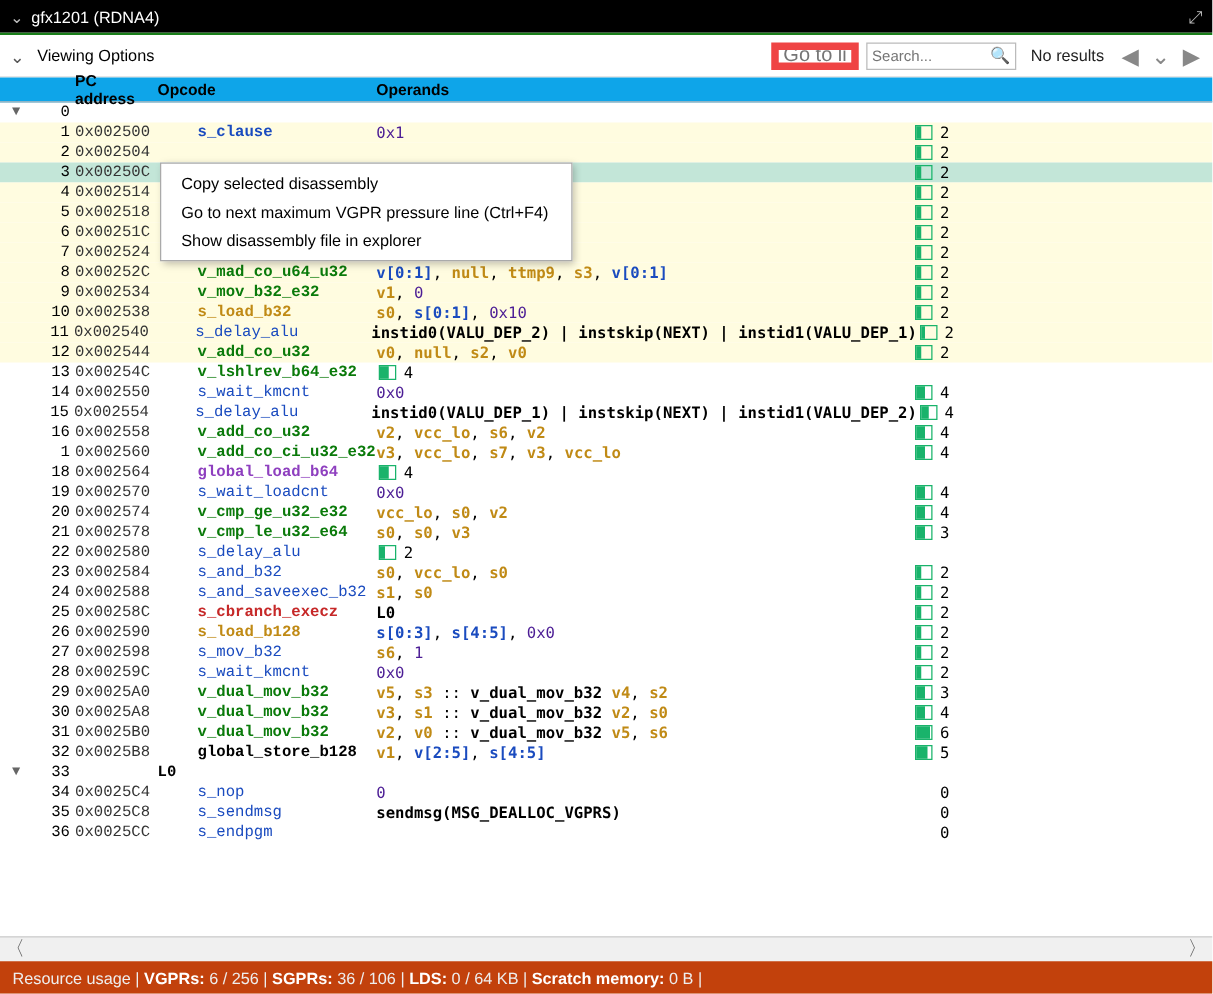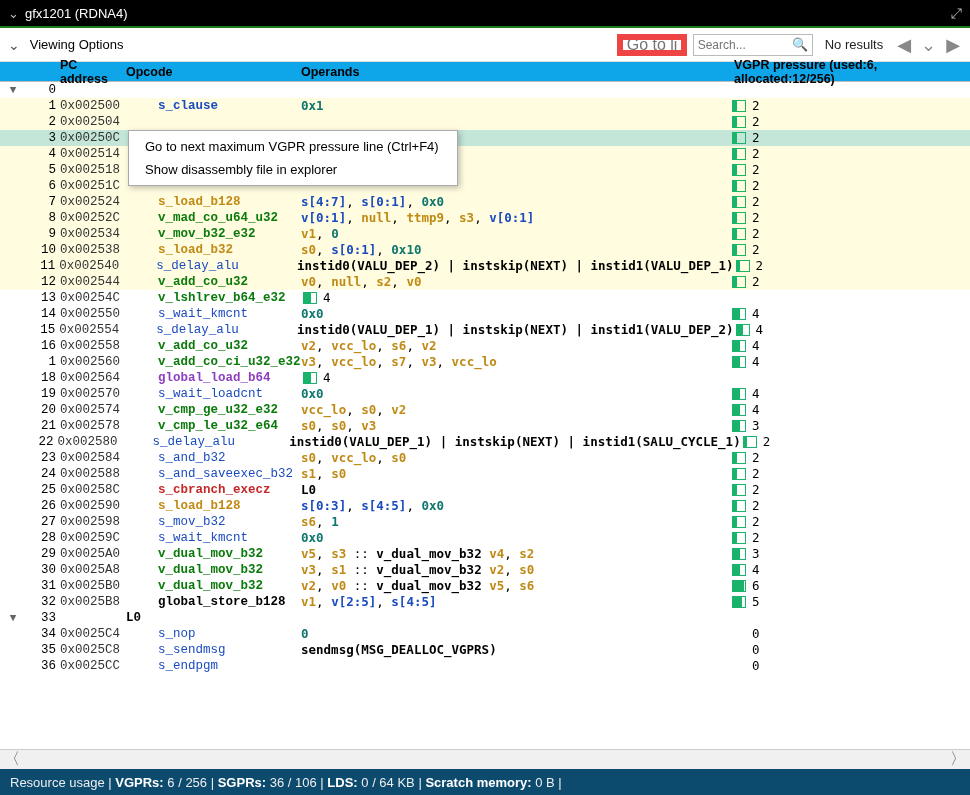--- a/index.html
+++ b/index.html
@@ -32,34 +32,34 @@
   .row .col-pc { color: #333; }
   .opcode-clause { color: #1a4bbf; font-weight: bold; }
   .opcode-sload  { color: #c08a15; font-weight: bold; }
   .opcode-vgreen { color: #0a7a0a; font-weight: bold; }
   .opcode-sblue  { color: #1a4bbf; font-weight: normal; }
   .opcode-purple { color: #8e3fbf; font-weight: bold; }
   .opcode-red    { color: #c62828; font-weight: bold; }
   .opcode-black  { color: #000; font-weight: bold; }
   .operands { font-family: Consolas, monospace; }
   .operands .sq { color: #1a4bbf; font-weight: bold; }
-  .operands .lit { color: #0f766e; font-weight: bold; }
+  .operands .lit { color: #4c1d95; font-weight: normal; }
   .operands .kw { color: #c08a15; font-weight: bold; }
   .operands .fn { color: #000; font-weight: bold; }
   .press-cell { display: flex; align-items: center; gap: 6px; padding-left: 2px; }
   .press-box { width: 14px; height: 12px; border: 1px solid #19b36b; background: transparent; position: relative; }
   .press-box.fill1::after { content:""; position:absolute; left:0; top:0; bottom:0; width:30%; background:#19b36b; }
   .press-box.fill2::after { content:""; position:absolute; left:0; top:0; bottom:0; width:55%; background:#19b36b; }
   .press-box.fill3::after { content:""; position:absolute; left:0; top:0; bottom:0; width:75%; background:#19b36b; }
   .press-box.fill4::after { content:""; position:absolute; left:0; top:0; bottom:0; width:95%; background:#19b36b; }
   .press-val { font-family: Consolas, monospace; }
   .ctxmenu { position: absolute; top: 130px; left: 128px; width: 330px; background: #fff; border: 1px solid #aaa; box-shadow: 2px 2px 6px rgba(0,0,0,0.25); padding: 4px 0; z-index: 50; font-family: "Segoe UI", Arial, sans-serif; }
   .ctxmenu .mitem { padding: 4px 16px; font-size: 13px; cursor: pointer; }
   .hscroll { position: absolute; left: 0; right: 0; bottom: 26px; height: 20px; background: #f0f0f0; border-top: 1px solid #ccc; display: flex; align-items: center; justify-content: space-between; padding: 0 4px; color: #666; font-size: 16px; }
-  .statusbar { position: absolute; left: 0; right: 0; bottom: 0; height: 26px; background: #0c4a6e; color: #eee; display: flex; align-items: center; padding: 0 10px; font-size: 13px; }
+  .statusbar { position: absolute; left: 0; right: 0; bottom: 0; height: 26px; background: #c2410c; color: #eee; display: flex; align-items: center; padding: 0 10px; font-size: 13px; }
   .statusbar b { font-weight: bold; color: #fff; }
 </style>
 </head>
 <body>
 
 <div class="titlebar">
   <span style="color:#bbb;margin-right:6px;font-size:13px">⌄</span>
   <span>gfx1201 (RDNA4)</span>
   <span class="expand-icon">⤢</span>
 </div>
@@ -79,21 +79,20 @@
   <span class="navbtn">⌄</span>
   <span class="navbtn">▶</span>
 </div>
 
 <div class="headerrow">
   <div class="col-exp"></div>
   <div class="col-line"></div>
   <div class="col-pc">PC address</div>
   <div class="col-op" style="padding-left:0">Opcode</div>
   <div class="col-oper">Operands</div>
-  <div class="col-press">VGPR pressure (used:6, allocated:12/256)</div>
 </div>
 
 <div class="rows" id="rows">
     <div class="row">
       <div class="col-exp">▼</div>
       <div class="col-line">0</div>
       <div class="col-pc"></div>
       <div class="col-op"><span></span></div>
       <div class="col-oper operands"></div>
       <div class="col-press press-cell"></div>
@@ -325,21 +324,20 @@
       <div class="col-press press-cell">
         <span class="press-box fill2"></span>
         <span class="press-val">3</span>
       </div>
     </div>
     <div class="row">
       <div class="col-exp"></div>
       <div class="col-line">22</div>
       <div class="col-pc">0x002580</div>
       <div class="col-op"><span class="opcode-sblue">s_delay_alu</span></div>
-      <div class="col-oper operands"><span class="fn">instid0(VALU_DEP_1) | instskip(NEXT) | instid1(SALU_CYCLE_1)</span></div>
       <div class="col-press press-cell">
         <span class="press-box fill1"></span>
         <span class="press-val">2</span>
       </div>
     </div>
     <div class="row">
       <div class="col-exp"></div>
       <div class="col-line">23</div>
       <div class="col-pc">0x002584</div>
       <div class="col-op"><span class="opcode-sblue">s_and_b32</span></div>
@@ -482,20 +480,21 @@
       <div class="col-pc">0x0025CC</div>
       <div class="col-op"><span class="opcode-sblue">s_endpgm</span></div>
       <div class="col-oper operands"></div>
       <div class="col-press press-cell">
         <span class="press-val" style="margin-left: 20px;">0</span>
       </div>
     </div>
   </div>
 
 <div class="ctxmenu">
+  <div class="mitem">Copy selected disassembly</div>
   <div class="mitem">Go to next maximum VGPR pressure line (Ctrl+F4)</div>
   <div class="mitem">Show disassembly file in explorer</div>
 </div>
 
 <div class="hscroll">
   <span>〈</span>
   <span>〉</span>
 </div>
 
 <div class="statusbar">

